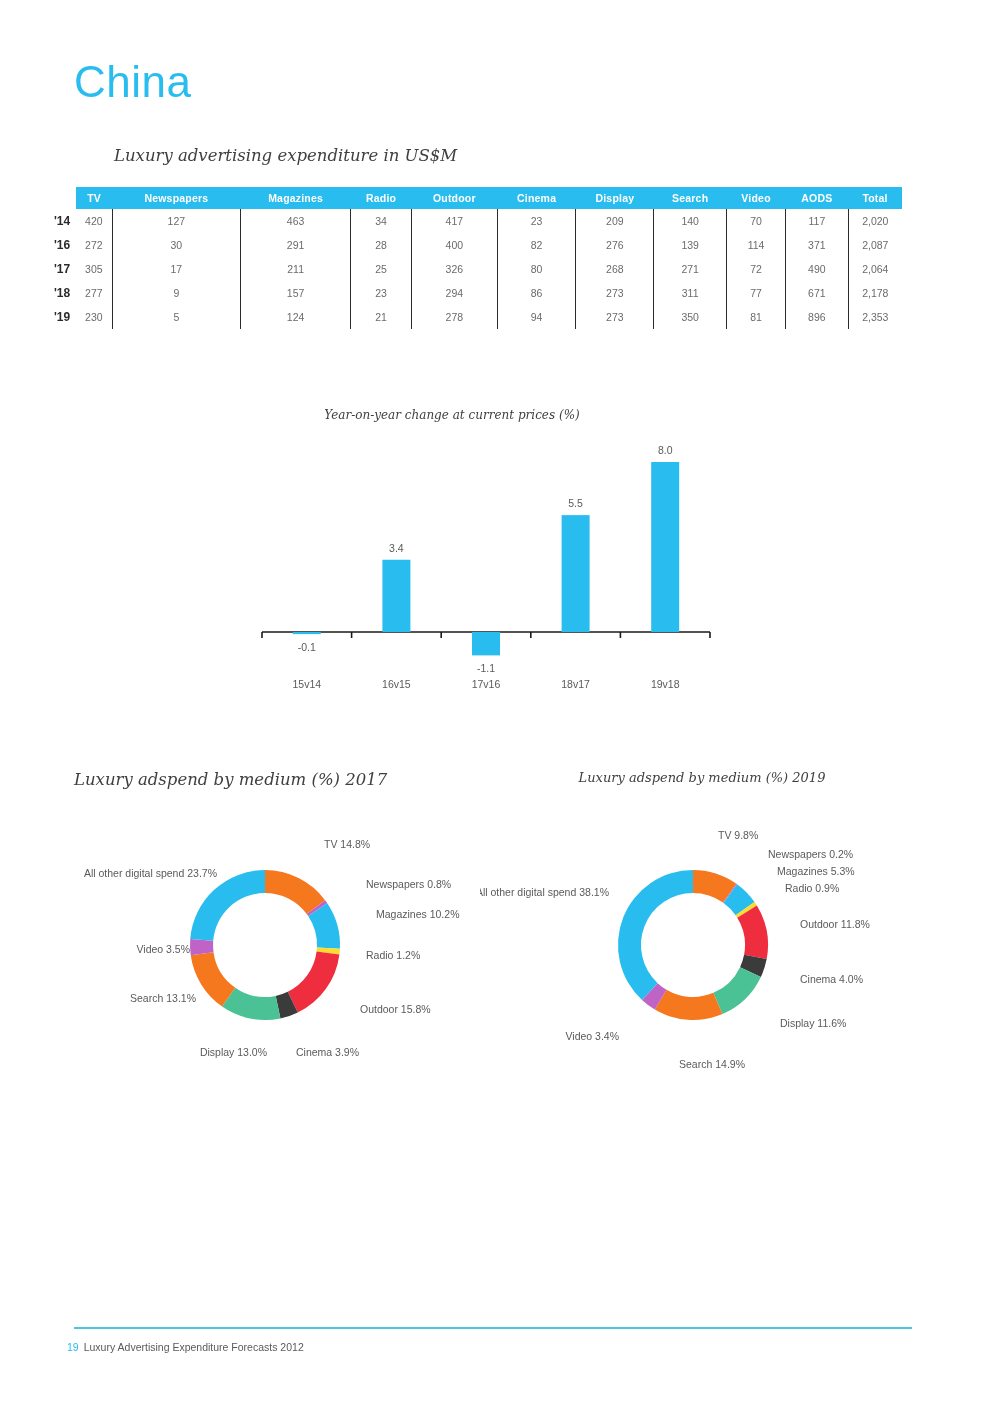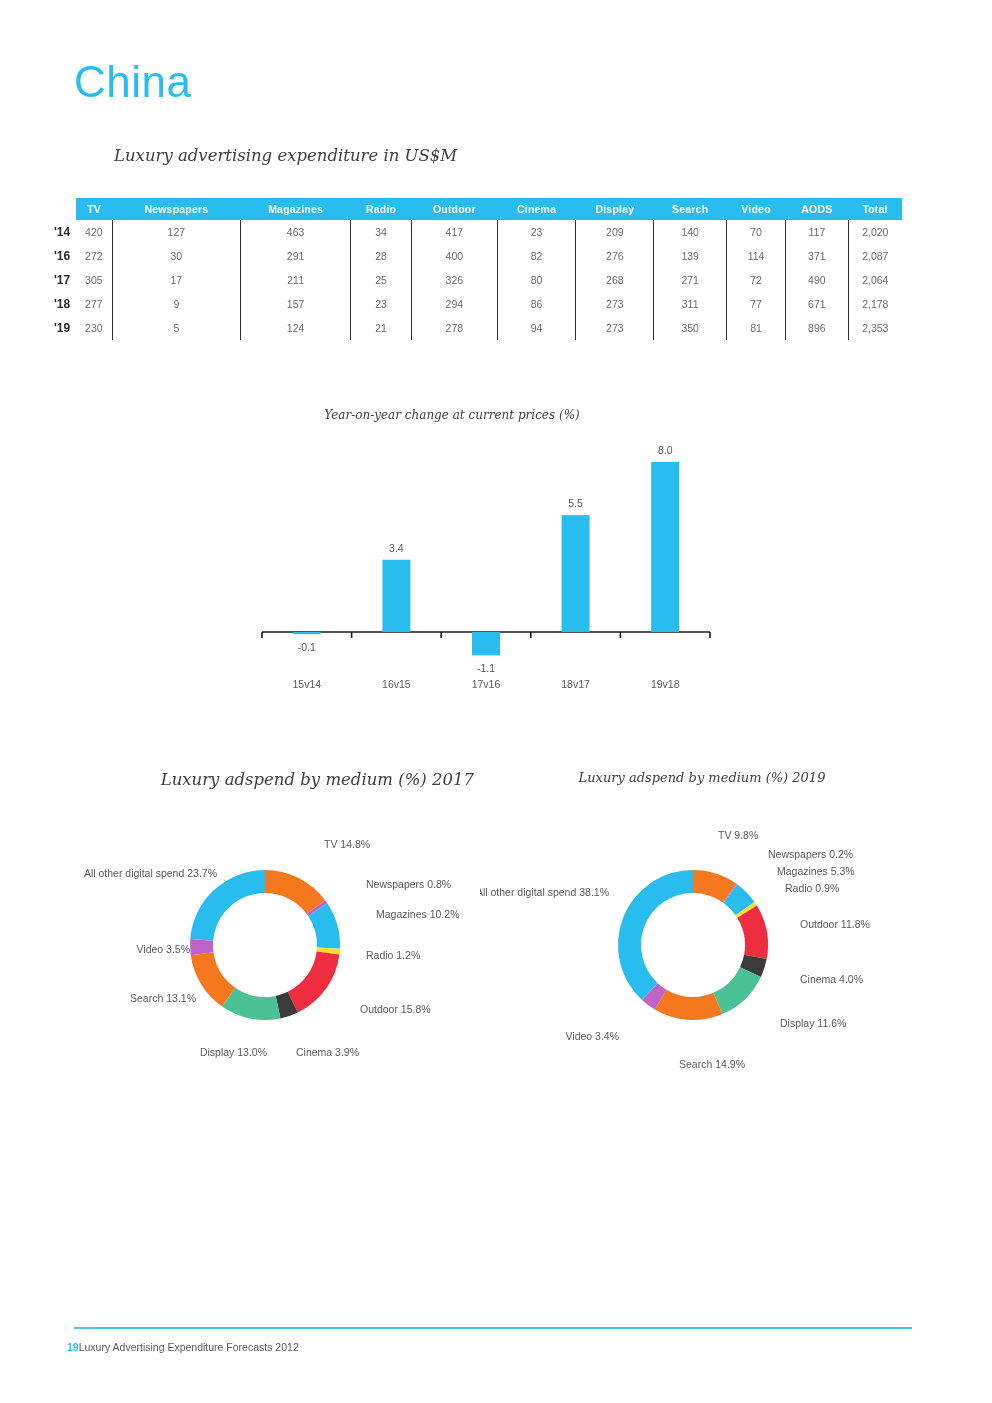--- a/index.html
+++ b/index.html
@@ -46,37 +46,37 @@
     top: 408px;
     width: 904px;
     text-align: center;
     font-size: 12px;
   }
   #donut-2017-title {
     position: absolute;
     left: 74px;
     top: 770px;
     width: 400px;
-    text-align: right;
+    text-align: left;
     font-size: 16.5px;
   }
   #donut-2019-title {
     position: absolute;
     left: 502px;
     top: 770px;
     width: 400px;
     text-align: center;
     font-size: 13px;
   }
 
   
   #adspend-table {
     position: absolute;
     left: 52px;
-    top: 198px;
+    top: 187px;
     width: 850px;
     border-collapse: collapse;
   }
   #adspend-table th, #adspend-table td {
     font-size: 10.5px;
     text-align: center;
     font-weight: 400;
     padding: 0;
   }
   #adspend-table thead th {
@@ -145,21 +145,22 @@
   #footer-text {
     position: absolute;
     left: 67px;
     top: 1341px;
     font-size: 10.5px;
     color: #5a5a5a;
     white-space: nowrap;
   }
   #footer-page {
     color: #29bdef;
-    font-weight: bold;
+    font-weight: normal;
+    margin-right: 5px;
   }
 </style>
 </head>
 <body>
 
 <div id="page-title">China</div>
 
 <div id="table-caption" class="sec-title">Luxury advertising expenditure in US$M</div>
 
 <table id="adspend-table">

